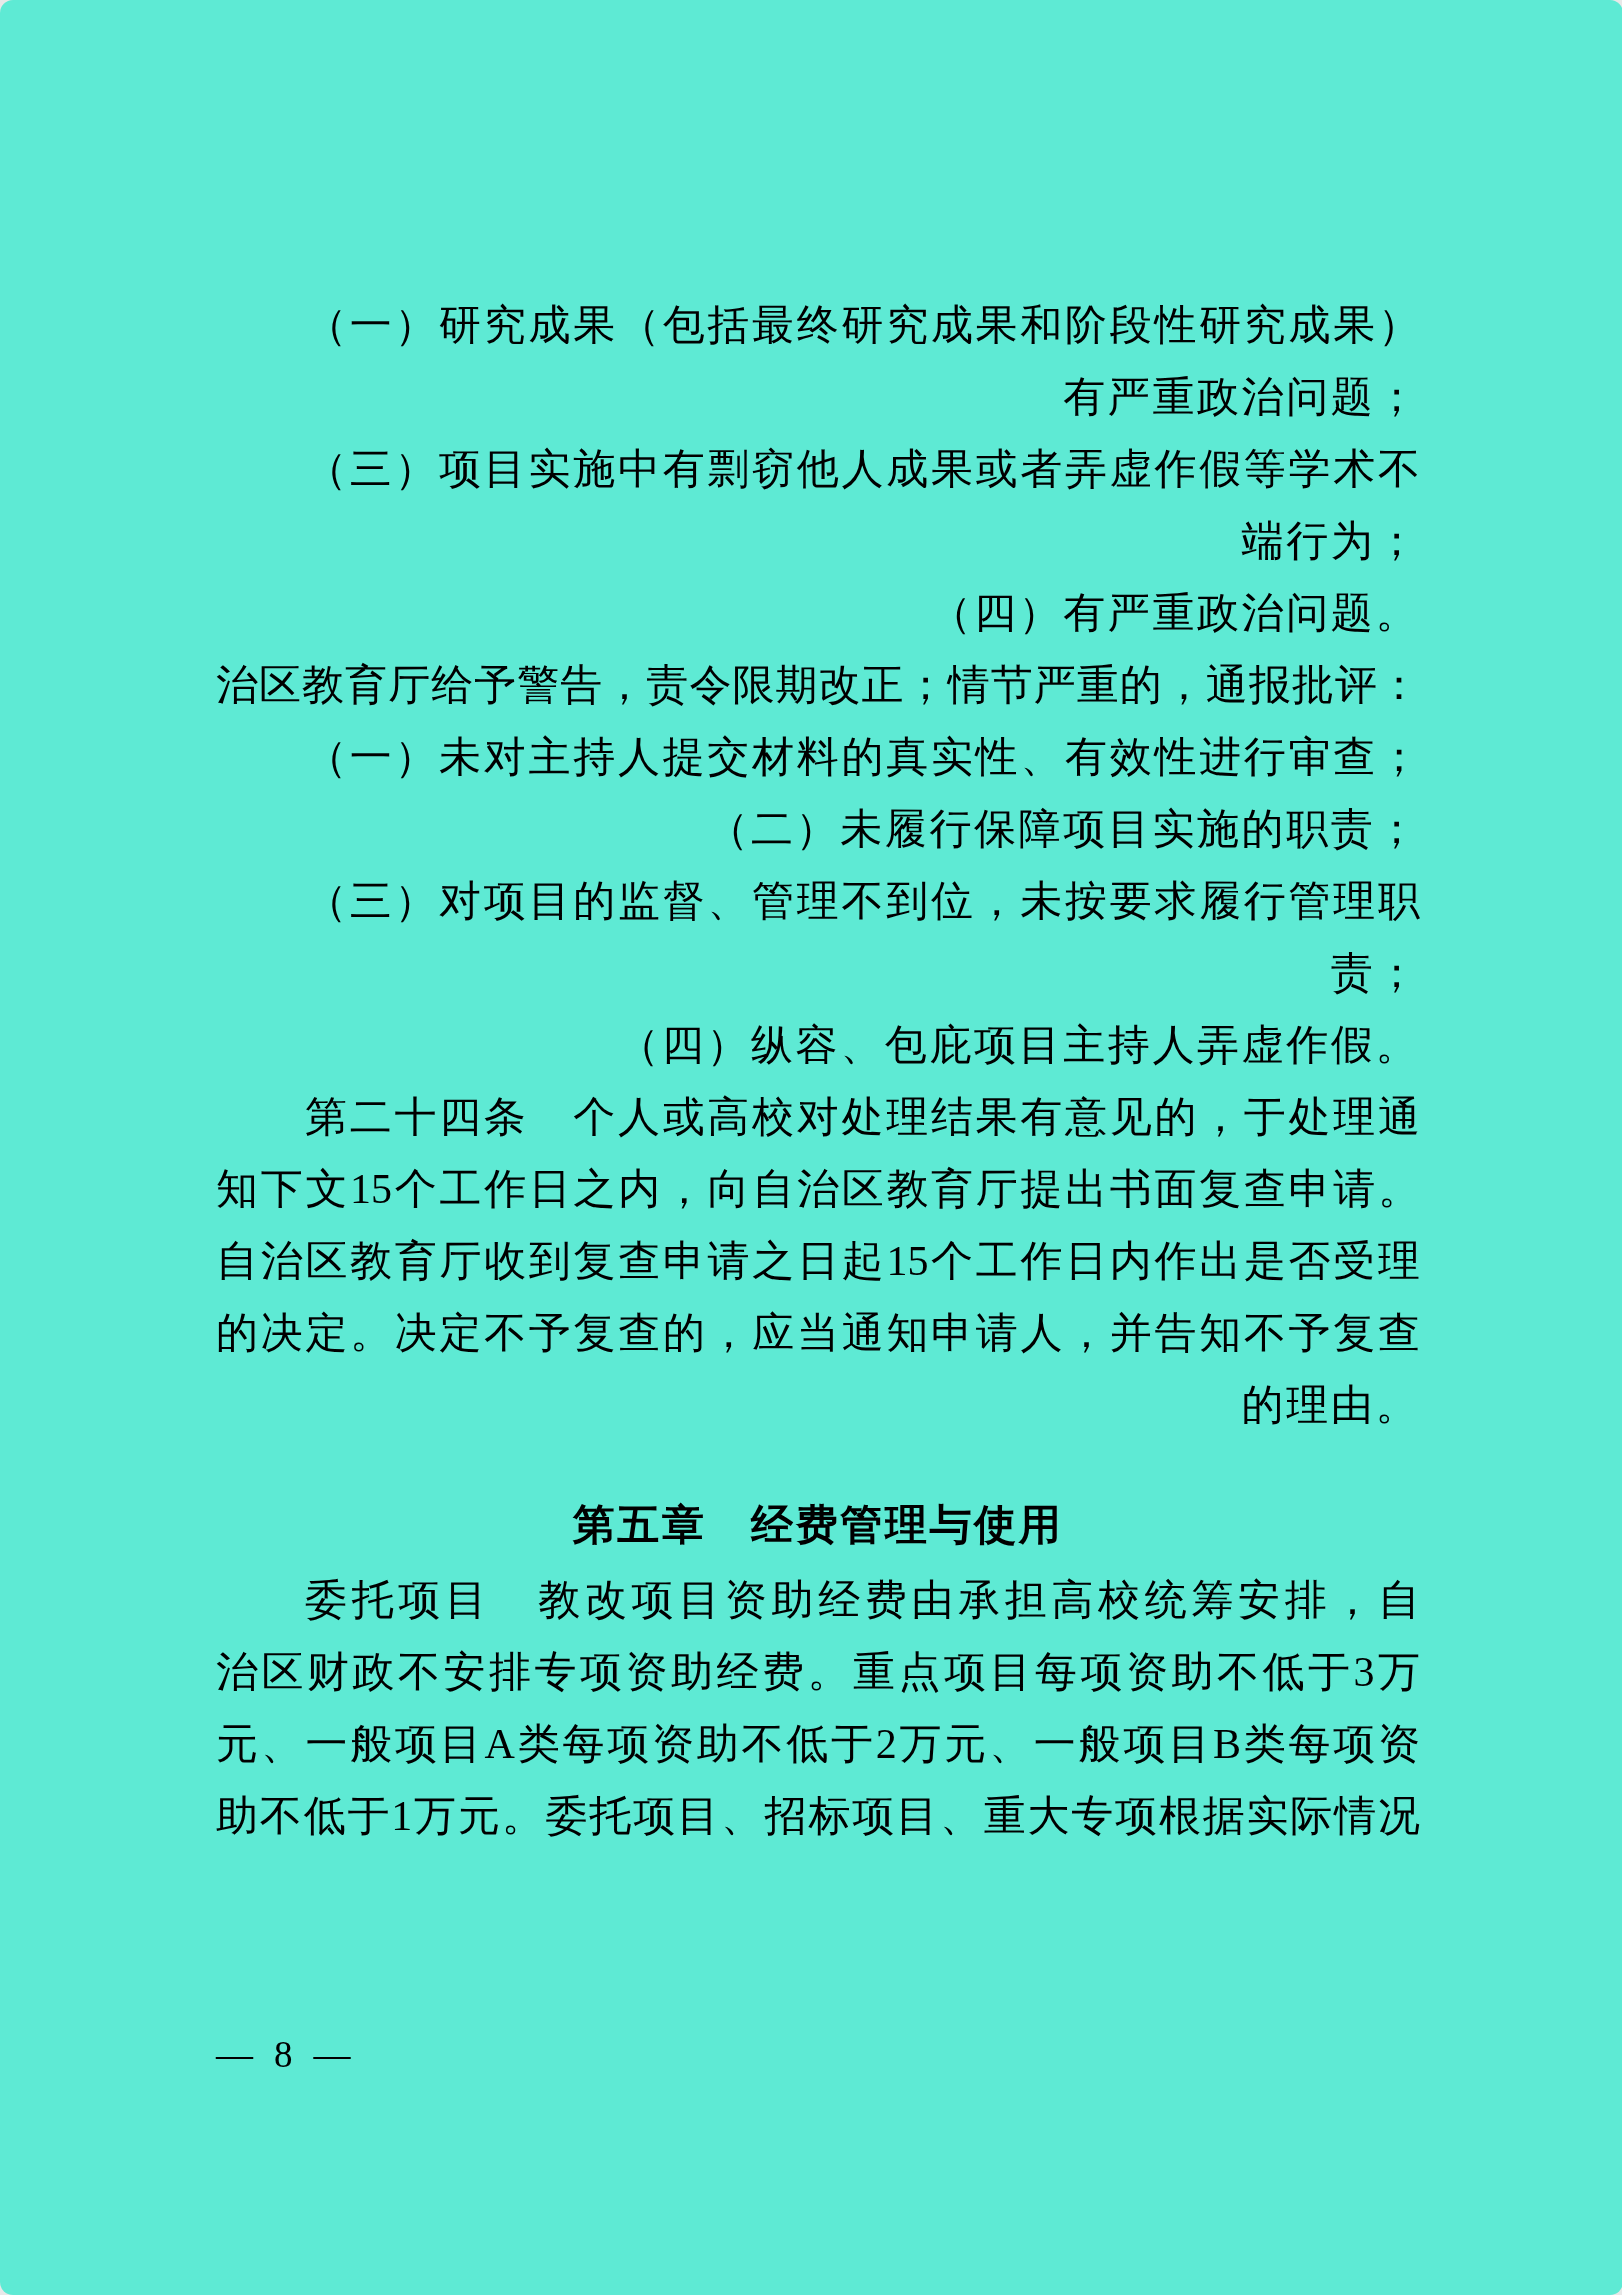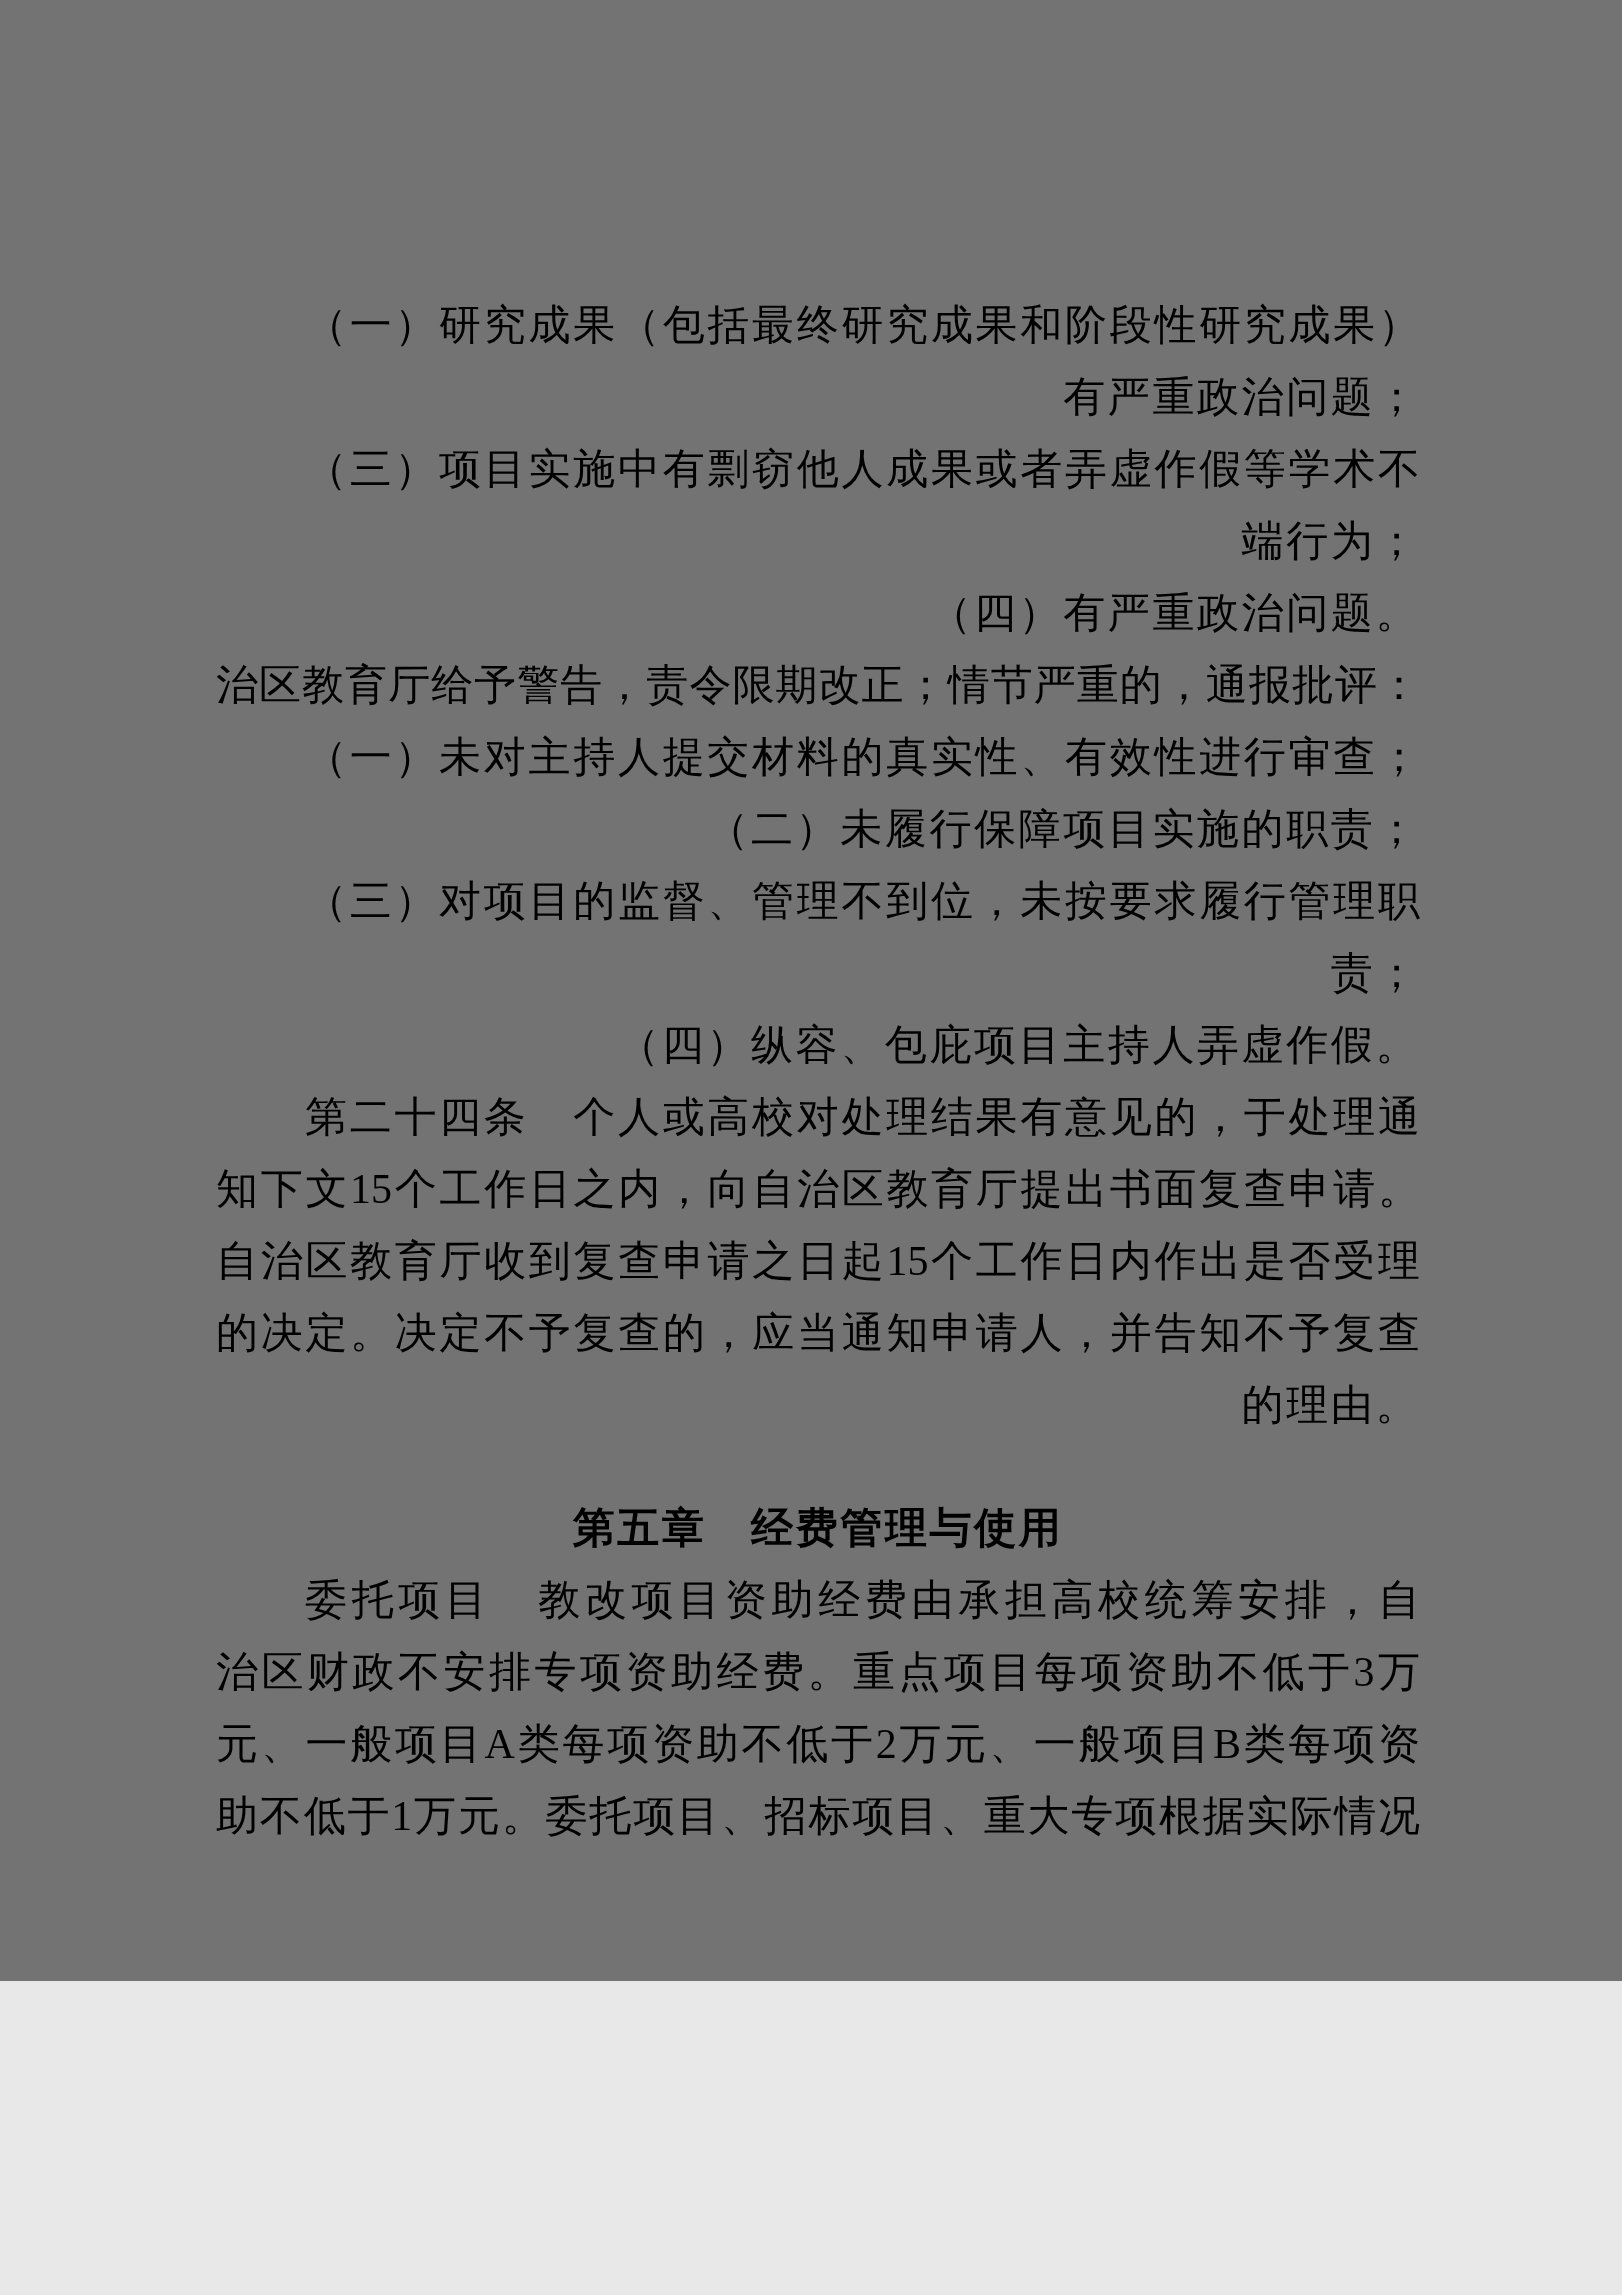--- a/index.html
+++ b/index.html
@@ -1,23 +1,24 @@
 <!DOCTYPE html>
 <html style="font-size:10.5px"><head>
 <meta charset="utf-8">
 <style>
   html, body { margin: 0; padding: 0; background: #e8e8e8; }
   .page {
     position: relative;
     width: 1623px;
-    height: 1981px;
-    background: #737373;
+    height: 2295px;
+    background: #5eead4;
     font-family: "Liberation Serif", "DejaVu Serif", serif;
     color: #000000;
     overflow: hidden;
+    border-radius: 13px;
   }
   .page-body {
     position: absolute;
     left: 216px;
     top: 289px;
     width: 1204px;
   }
   .text-line {
     height: 72px;
     line-height: 72px;
@@ -34,21 +35,21 @@
     text-align-last: justify;
   }
   
   .text-line.indent { text-indent: 89px; }
   .chapter-heading {
     height: 72px;
     line-height: 72px;
     margin-top: 51px;
     font-size: 42px;
     letter-spacing: 2.6px;
-    font-family: Liberation Serif, serif;
+    font-family: Liberation Mono, monospace;
     font-weight: 700;
     text-align: center;
     white-space: nowrap;
   }
   .page-footer {
     position: absolute;
     left: 216px;
     top: 2032px;
     height: 46px;
     line-height: 46px;

